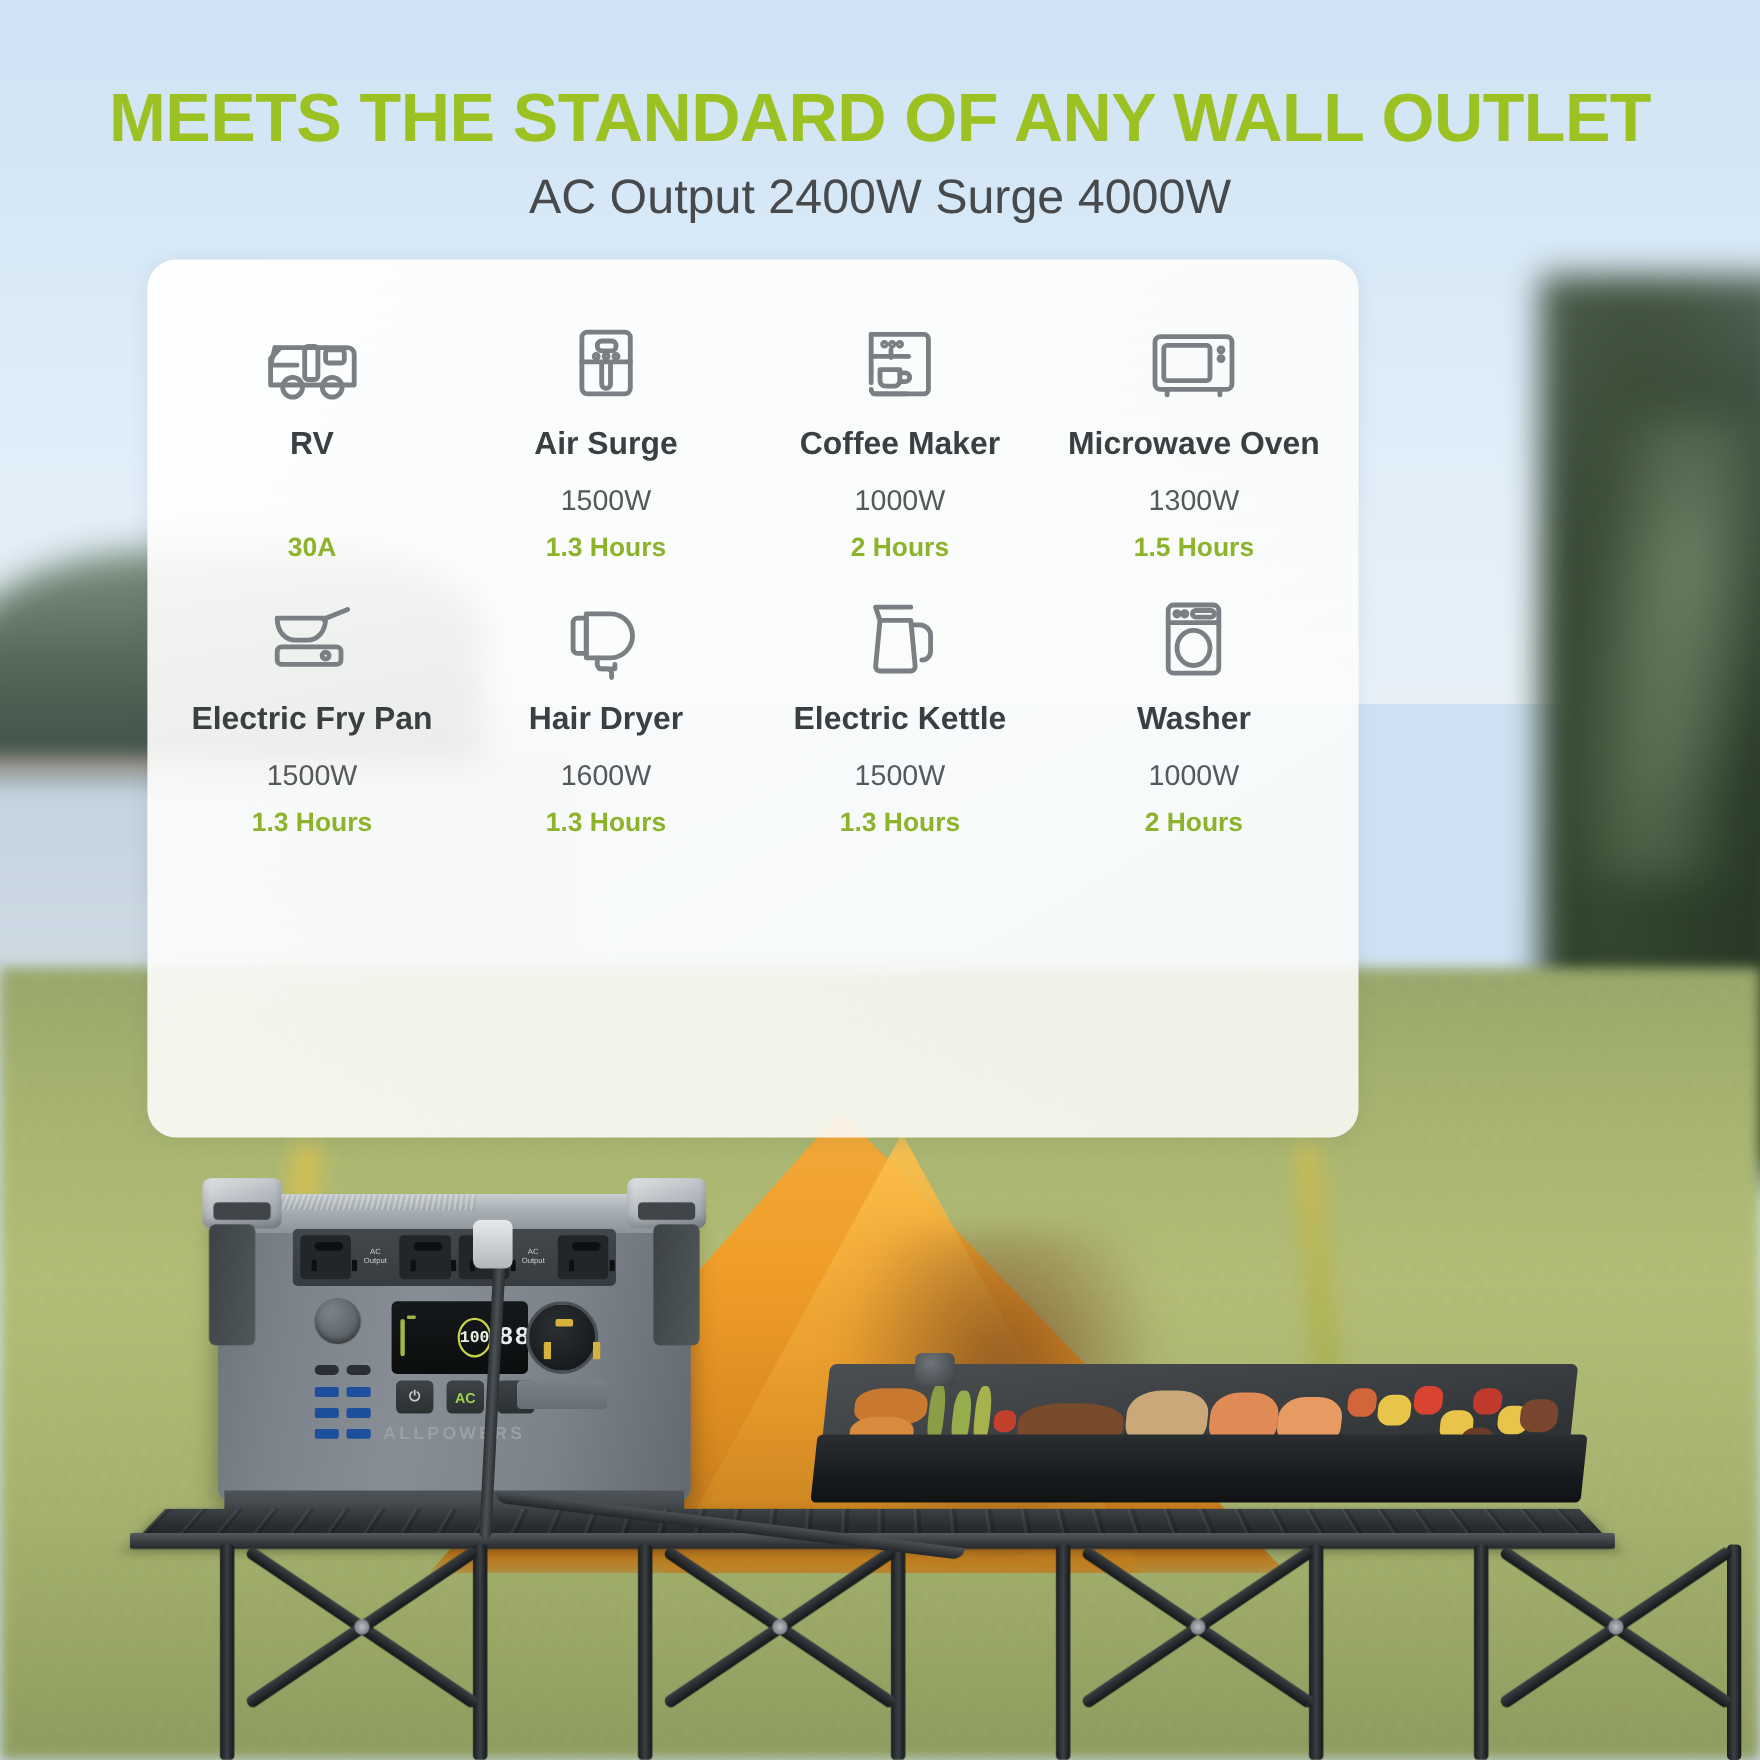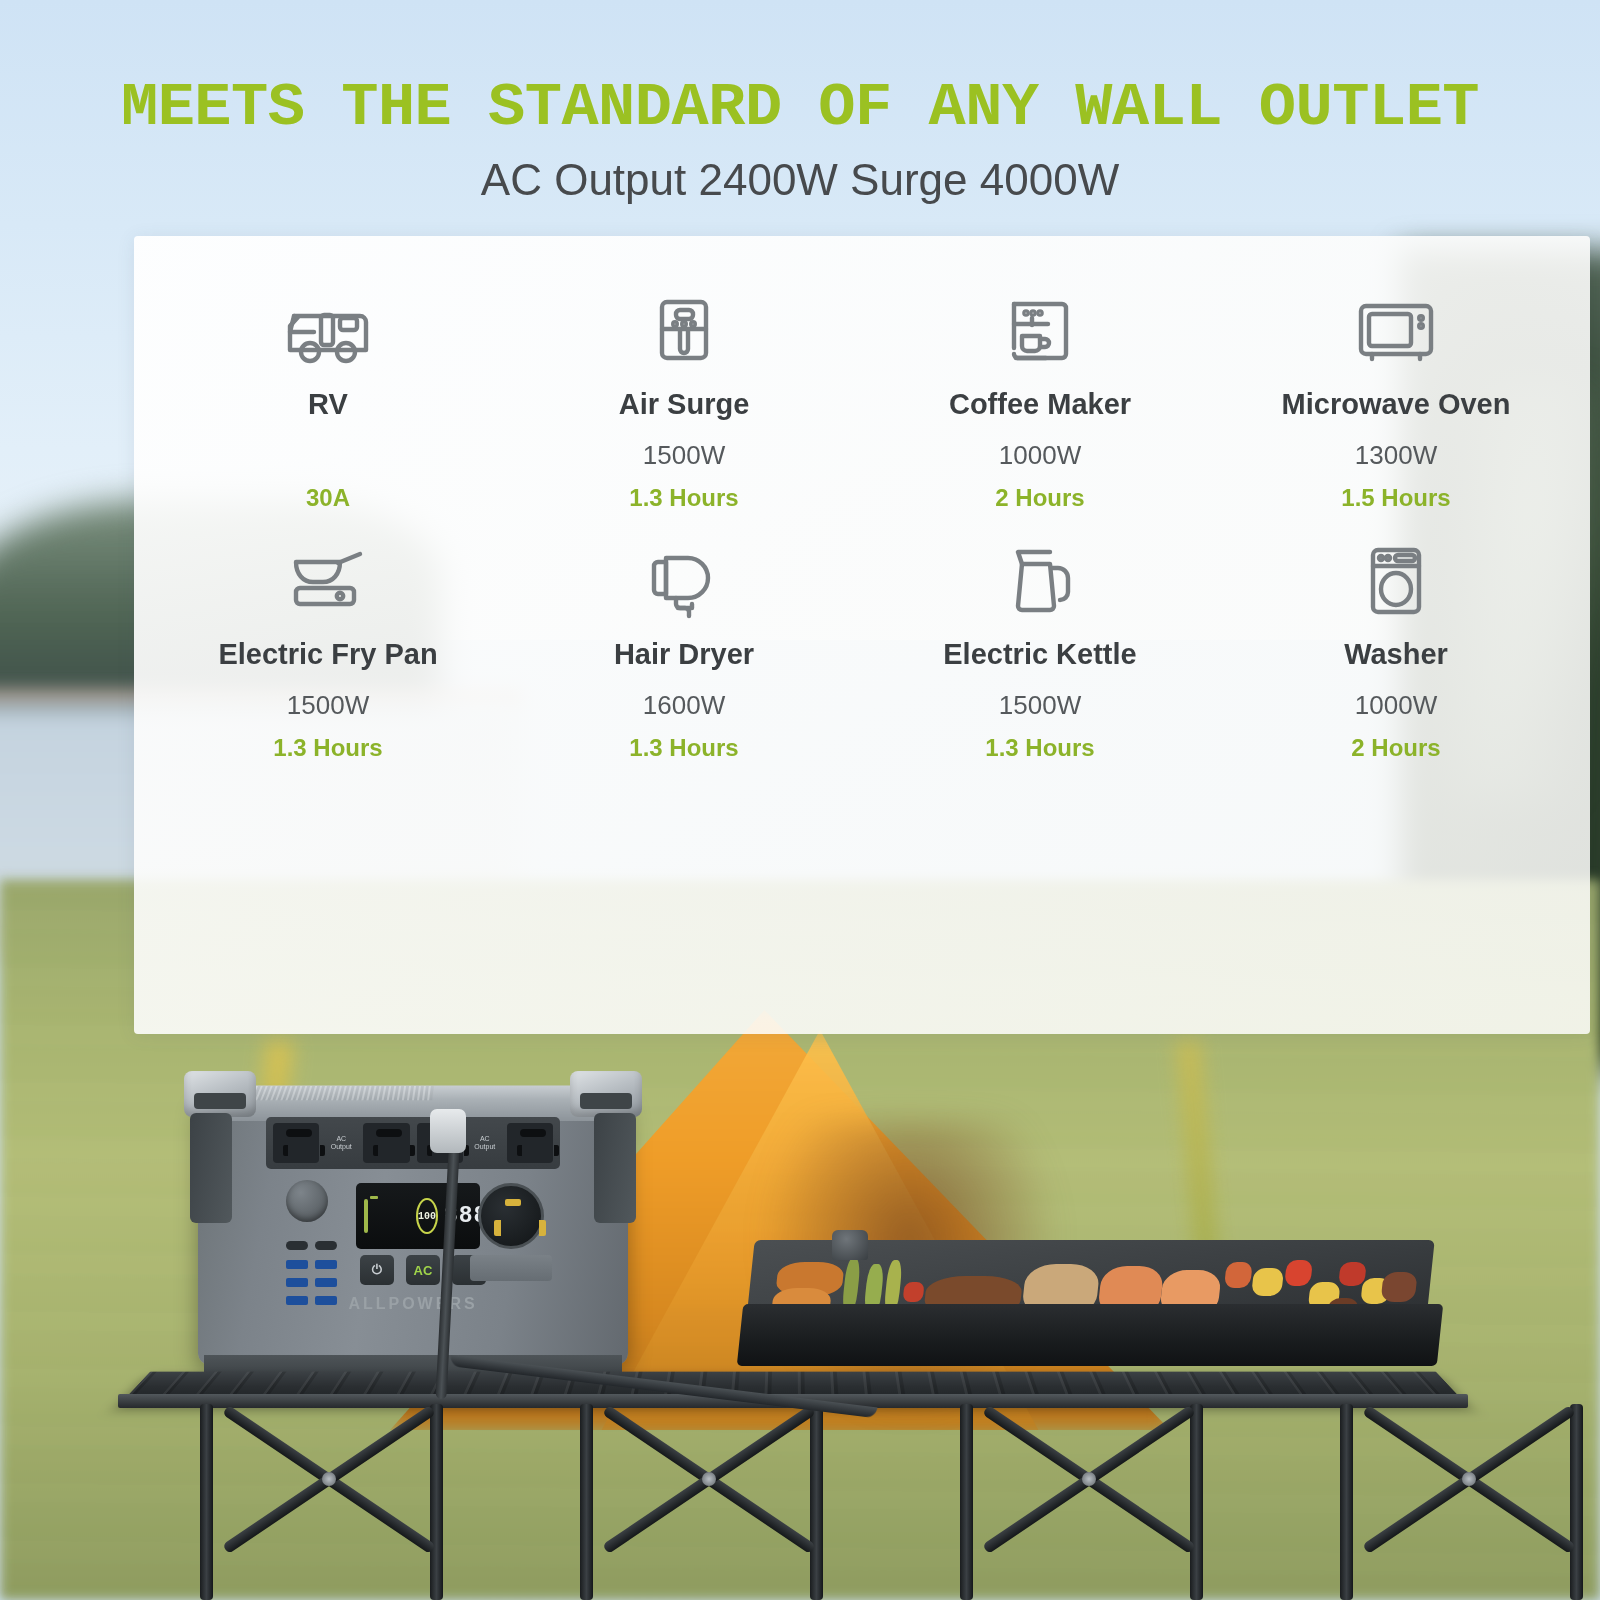--- a/index.html
+++ b/index.html
@@ -87,32 +87,32 @@
   .tent-pole-r {
     position:absolute; left:1190px; top:1040px; width:22px; height:300px;
     background:linear-gradient(180deg,#cbbd55,#98a84b); filter:blur(10px); transform:rotate(-5deg);
   }
 
   
   .headline {
     position:absolute; left:0; top:72px; width:1600px; text-align:center;
     font-size:62px; font-weight:bold; letter-spacing:-0.5px;
     color:#9bc122; white-space:nowrap;
-    font-family:Liberation Mono, monospace;
+    font-family:Liberation Sans, sans-serif;
   }
   .subhead {
     position:absolute; left:0; top:155px; width:1600px; text-align:center;
     font-size:44px; font-weight:normal; color:#474a4d; letter-spacing:0px;
   }
 
   
   .panel {
-    position:absolute; left:134px; top:236px; width:1456px; height:798px;
+    position:absolute; left:134px; top:236px; width:1101px; height:798px;
     background:linear-gradient(150deg, rgba(255,255,255,.94) 0%, rgba(253,253,252,.90) 45%, rgba(252,252,250,.86) 100%);
-    border-radius:4px;
+    border-radius:26px;
     box-shadow:0 2px 18px rgba(70,90,110,.10);
   }
   .grid {
     position:absolute; inset:0;
     display:grid;
     grid-template-columns:repeat(4,1fr);
     grid-template-rows:repeat(3,1fr);
     padding:28px 16px 20px 16px;
   }
   .cell {
@@ -211,21 +211,21 @@
     background:linear-gradient(180deg,#16191b,#0b0d0e); border-radius:5px;
     display:flex; align-items:center; gap:6px; padding:0 8px;
   }
   .batt {
     width:16px; height:34px; border:2px solid #9fb84a; border-radius:3px; position:relative;
     background:repeating-linear-gradient(180deg,#9fd34a 0 5px, #16191b 5px 7px);
   }
   .batt::before { content:""; position:absolute; left:4px; top:-5px; width:8px; height:3px; background:#9fb84a; border-radius:1px; }
   .pct {
     width:36px; height:36px; border:2px solid #c7d44a; border-radius:50%;
-    color:#eef2e4; font-size:10px; font-weight:bold; display:flex; align-items:center; justify-content:center;
+    color:#eef2e4; font-size:15px; font-weight:bold; display:flex; align-items:center; justify-content:center;
     font-family:"Liberation Mono", monospace;
     margin-left:42px;
   }
   .digits { color:#e8ecef; font-size:23px; font-weight:bold; font-family:"Liberation Mono", monospace; letter-spacing:1px; }
   .knob {
     position:absolute; left:108px; top:125px; width:42px; height:42px;
     background:radial-gradient(circle at 35% 30%,#7d848a,#4c5256); border-radius:50%;
     box-shadow:inset 0 -3px 6px rgba(0,0,0,.4);
   }
   .usb-block { position:absolute; left:108px; top:186px; width:56px; height:62px; }

